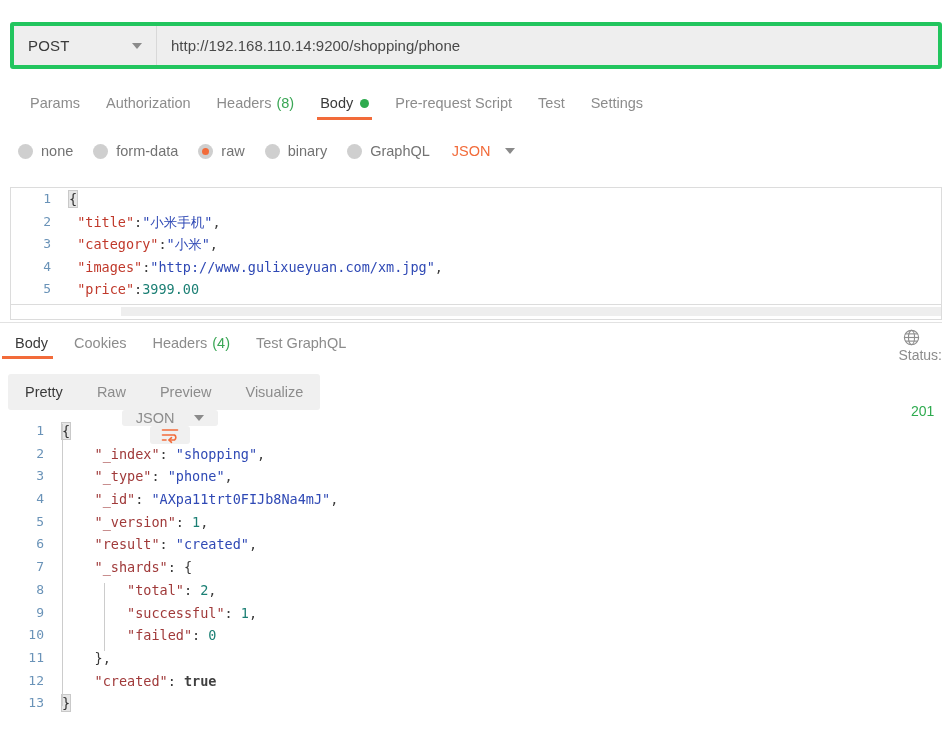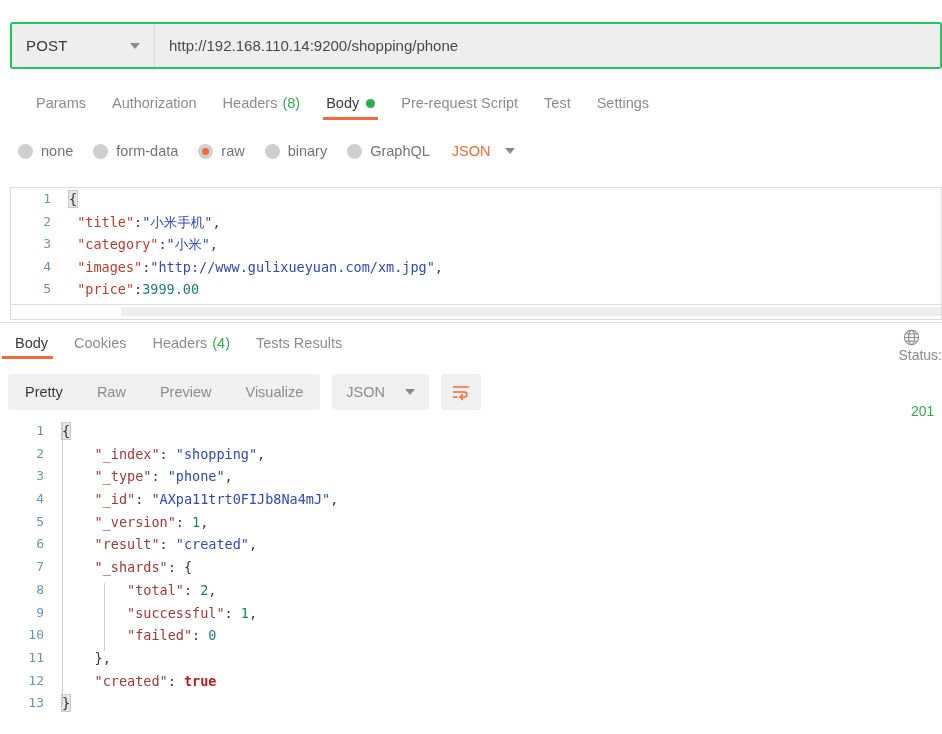--- a/index.html
+++ b/index.html
@@ -10,21 +10,21 @@
     font-family: "Liberation Sans", sans-serif;
     color: #2f2f2f;
     overflow: hidden;
   }
 
   
   #url-bar {
     position: absolute; left: 10px; top: 22px;
     width: 932px; height: 47px;
     display: flex;
-    border: 2px solid #22c55e;
+    border: 4px solid #22c55e;
     border-radius: 3px;
     background: #ffffff;
   }
   #method-select {
     width: 143px;
     background: #eeeeee;
     border-right: 1px solid #d8d8d8;
     display: flex; align-items: center;
     padding: 0 14px;
     cursor: pointer;
@@ -49,21 +49,21 @@
     font-size: 15px;
     color: #4a4a4a;
     cursor: text;
   }
 
   
   #req-tabs {
     position: absolute; left: 0; top: 86px;
     width: 942px; height: 39px;
     display: flex; align-items: flex-start;
-    padding-left: 23px;
+    padding-left: 17px;
   }
   .rtab {
     position: relative;
     padding: 0 13px;
     height: 34px;
     display: flex; align-items: center;
     font-size: 14.5px;
     color: #8c8c8c;
     cursor: pointer;
     white-space: nowrap;
@@ -161,21 +161,21 @@
   .codetext { position: relative; padding-left: 6px; }
 
   
   .k-req   { color: #c0392b; }   
   .v-str   { color: #2f49b5; }   
   .v-num   { color: #1b7f74; }   
   .punc    { color: #3a3a3a; }
   .k-res   { color: #a03a3a; }   
   .v-res   { color: #2f49b5; }
   .v-resnum{ color: #1b7f74; }
-  .v-bool  { color: #b91c1c; font-weight: bold; }
+  .v-bool  { color: #404040; font-weight: bold; }
   .brace-hl {
     background: #e6e6e6;
     outline: 1px solid #c9c9c9;
   }
 
   
   #mid-divider {
     position: absolute; left: 0; top: 322px;
     width: 942px; height: 1px;
     background: #e2e2e2;
@@ -212,21 +212,21 @@
     flex-direction: column;
   }
   #globe-icon { margin-right: 18px; color: #8e8e8e; display:flex; }
   #status-text { font-size: 14px; color: #8c8c8c; }
   #status-code { font-size: 14px; color: #2eab4f; margin-left: 5px; margin-top: 40px; }
 
   
   #res-toolbar {
     position: absolute; left: 8px; top: 374px;
     height: 36px;
-    display: flex; align-items: center;
+    display: flex; align-items: center; flex-direction: column;
   }
   #view-group {
     display: flex; align-items: center;
     background: #f0f0f0;
     border-radius: 3px;
     height: 36px;
   }
   .vbtn {
     padding: 0 17px;
     height: 36px;
@@ -349,21 +349,21 @@
     <span>Body</span>
   </div>
   <div class="restab">
     <span>Cookies</span>
   </div>
   <div class="restab">
     <span>Headers</span>
     <span class="tab-count">(4)</span>
   </div>
   <div class="restab">
-    <span>Tests Results</span>
+    <span>Test GraphQL</span>
   </div>
 </div>
 
 <div id="status-area">
   <span id="globe-icon">
     <svg width="19" height="19" viewBox="0 0 20 20" fill="none" stroke="#8e8e8e" stroke-width="1.2">
       <circle cx="10" cy="10" r="7.5"></circle>
       <ellipse cx="10" cy="10" rx="3.2" ry="7.5"></ellipse>
       <line x1="2.5" y1="10" x2="17.5" y2="10"></line>
       <line x1="3.6" y1="6.2" x2="16.4" y2="6.2"></line>

